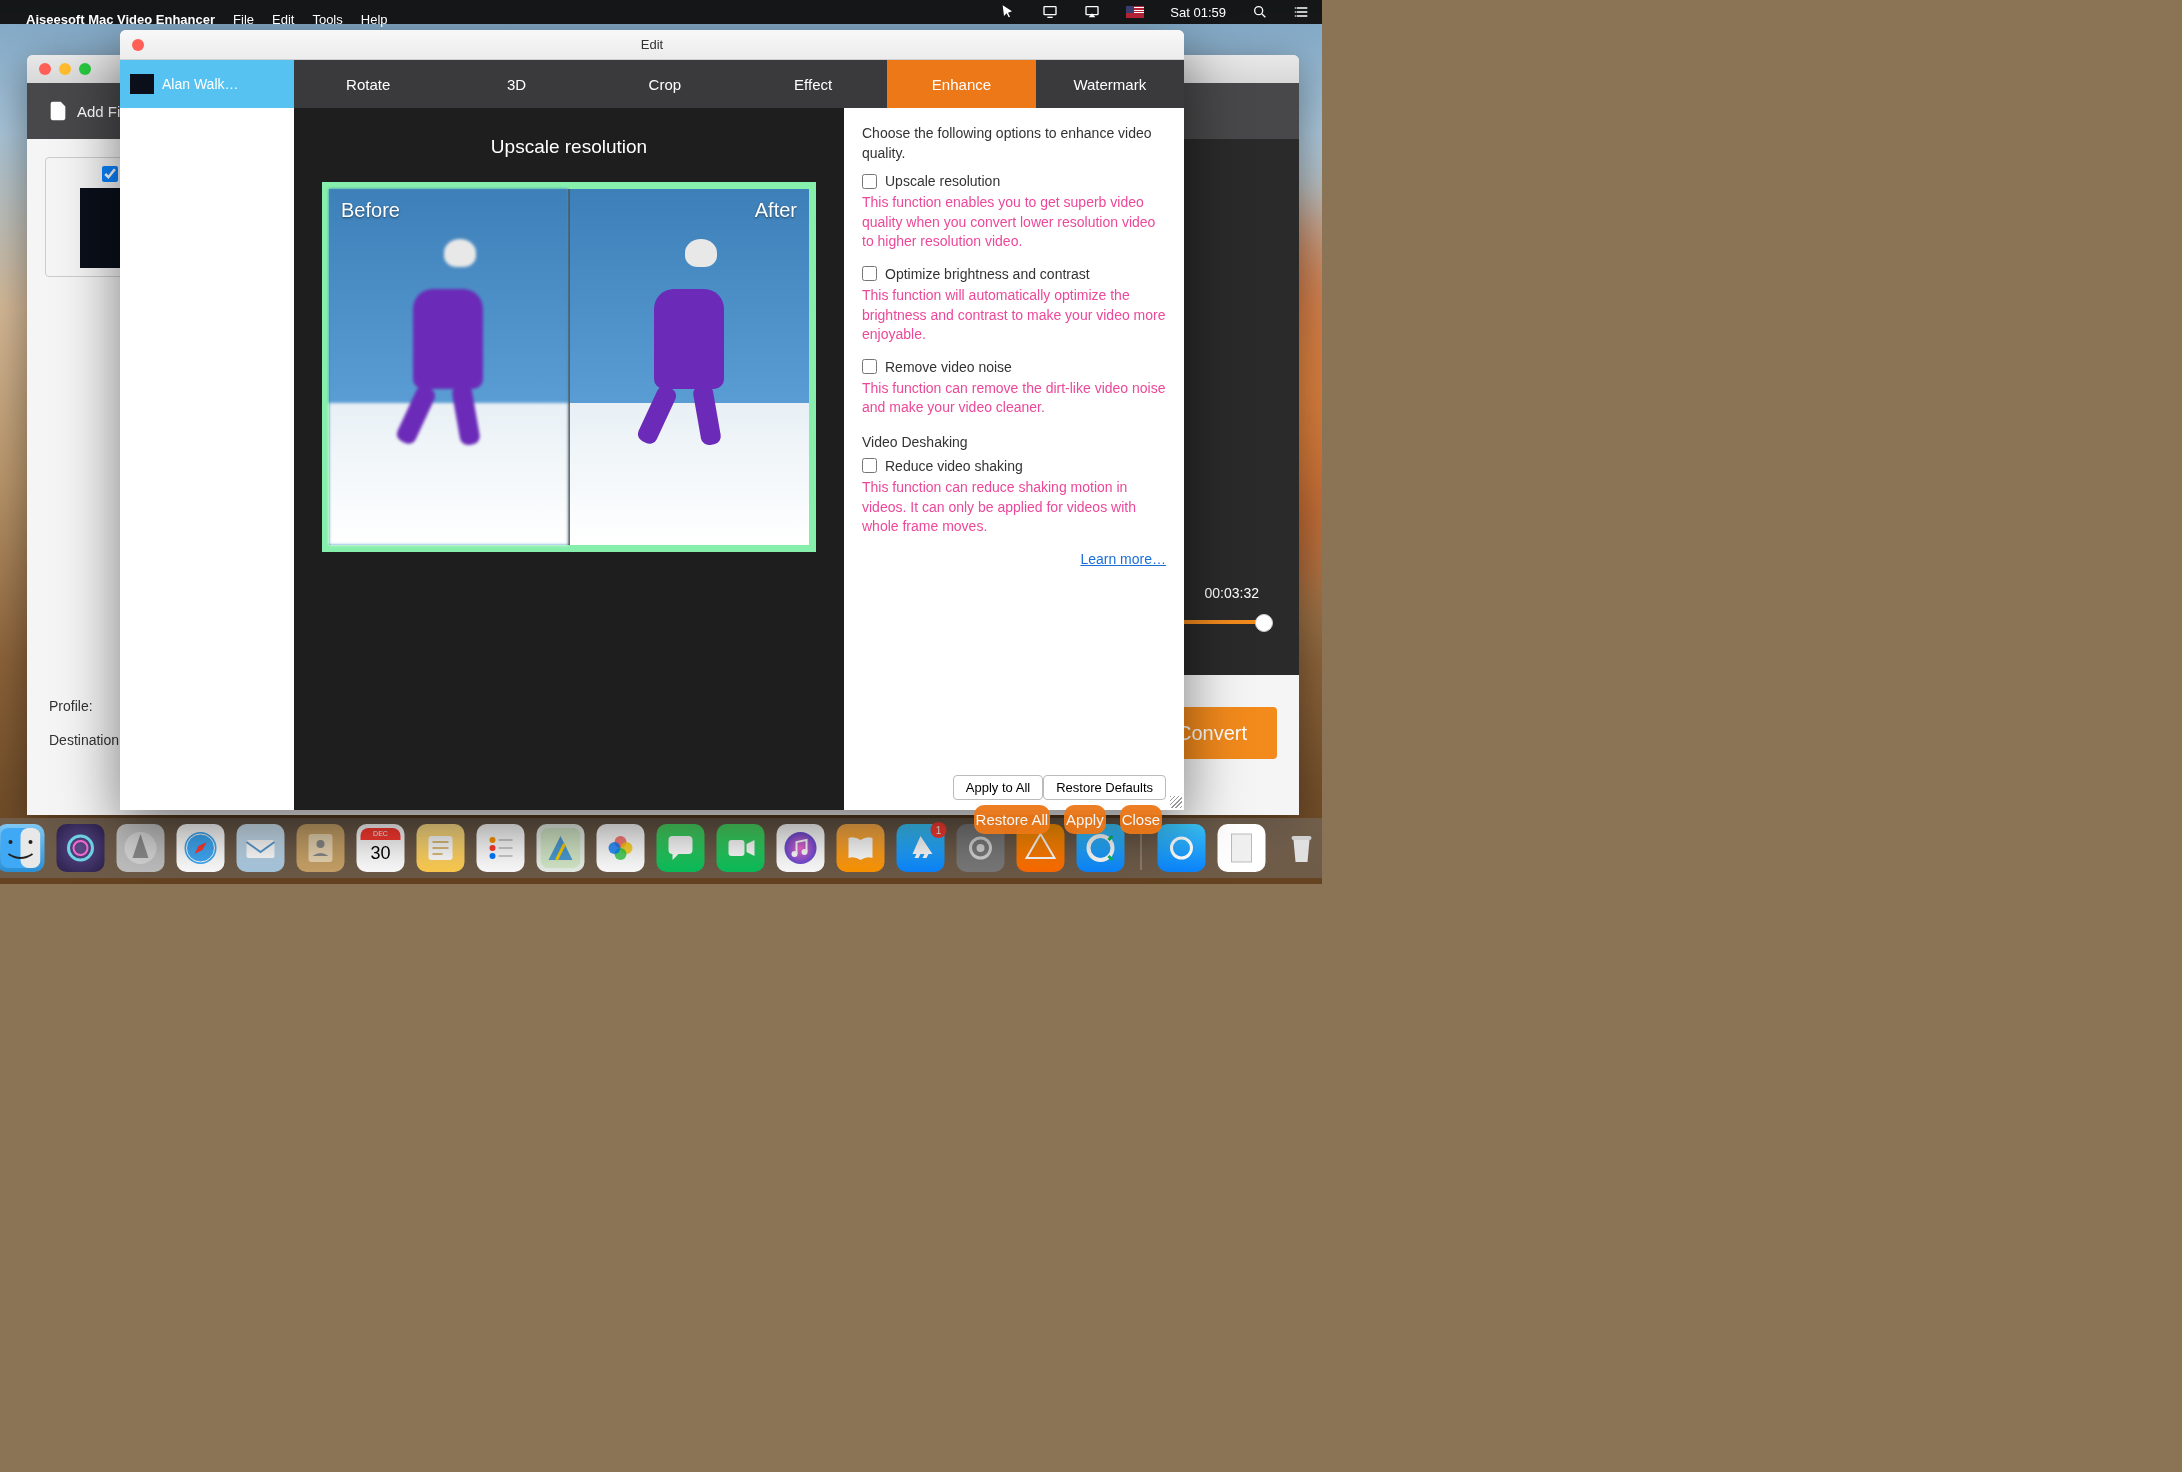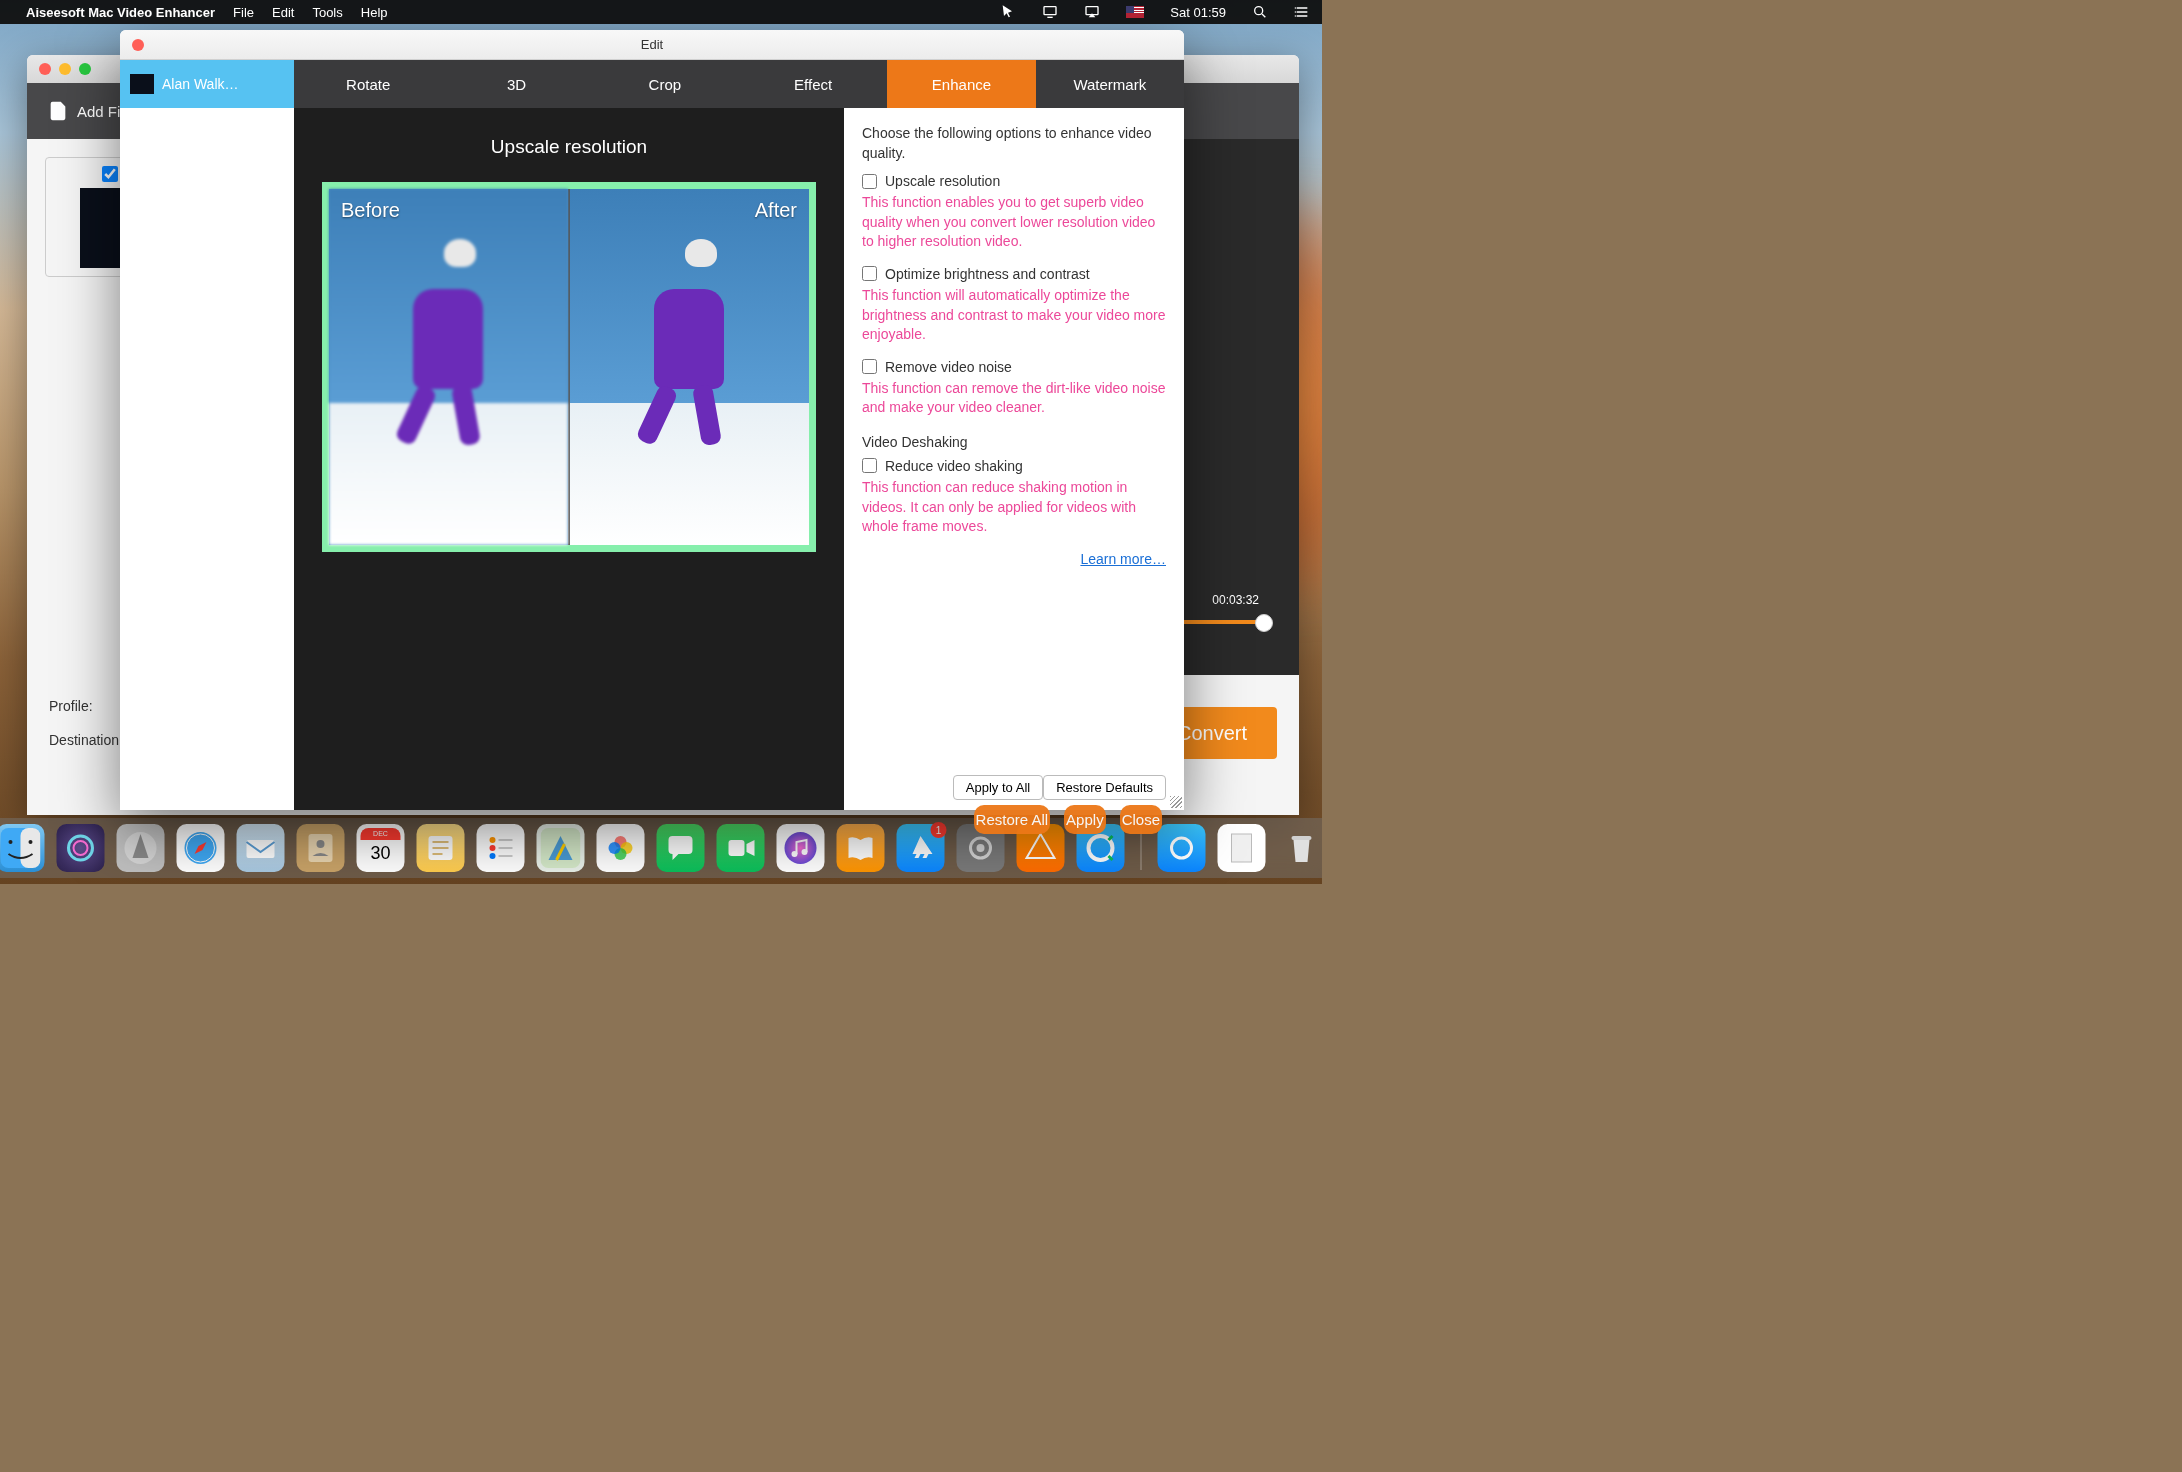--- a/index.html
+++ b/index.html
@@ -3,21 +3,21 @@
 <meta charset="utf-8">
 <style>
 * { margin: 0; padding: 0; box-sizing: border-box; font-family: -apple-system, "Helvetica Neue", Arial, sans-serif; }
 body { width: 1322px; height: 884px; overflow: hidden; background: #8b7355; position: relative; }
 
 
 .wallpaper { position: absolute; inset: 0; background: linear-gradient(180deg, #7ba4c4 0%, #a8c4d8 15%, #d4b896 35%, #b8956a 55%, #8b6239 75%, #654321 100%); }
 .wallpaper::before { content:''; position:absolute; right:-200px; top:200px; width:600px; height:400px; background: radial-gradient(circle, rgba(255,140,40,0.8) 0%, rgba(200,80,20,0.6) 40%, transparent 70%); filter: blur(20px); }
 
 
-.menubar { position: absolute; top:0; left:0; right:0; height:24px; background: rgba(15,15,15,0.95); display:flex; align-items:center; padding:12px 12px; color:#fff; font-size:13px; z-index:100; }
+.menubar { position: absolute; top:0; left:0; right:0; height:24px; background: rgba(15,15,15,0.95); display:flex; padding:12px 12px; color:#fff; font-size:13px; z-index:100; }
 .menubar .apple { margin-right:14px; font-size:14px; }
 .menubar .appname { font-weight:600; margin-right:18px; }
 .menubar .menu-item { margin-right:18px; cursor:default; }
 .menubar .right { margin-left:auto; display:flex; align-items:center; gap:26px; }
 .menubar .right svg { width:16px; height:16px; fill:#fff; }
 .menubar .flag { width:18px; height:12px; background:linear-gradient(#b22234 0 10%,#fff 10% 20%,#b22234 20% 30%,#fff 30% 40%,#b22234 40% 50%,#fff 50% 60%,#b22234 60% 70%); position:relative;}
 .menubar .flag::before{content:'';position:absolute;left:0;top:0;width:40%;height:55%;background:#3c3b6e;}
 
 
 .main-window { position:absolute; left:27px; top:55px; width:1272px; height:760px; background:#f5f5f5; border-radius:6px; box-shadow: 0 10px 40px rgba(0,0,0,0.4); }
@@ -29,21 +29,21 @@
 .main-window .toolbar .addfile svg{width:22px;height:22px;fill:#fff;}
 .main-window .content{display:flex;height:calc(100% - 84px - 140px);}
 .main-window .filelist{width:720px;padding:18px;}
 .main-window .filecard{width:130px;border:1px solid #ccc;border-radius:4px;padding:8px;display:flex;flex-direction:column;align-items:center;gap:6px;}
 .main-window .filecard .thumb{width:60px;height:80px;background:#0a0f1a;}
 .main-window .filecard input[type=checkbox]{width:16px;height:16px;accent-color:#0a84ff;}
 .main-window .preview{flex:1;background:#2a2a2a;position:relative;}
 .main-window .bottom{position:absolute;left:0;right:0;bottom:0;height:140px;background:#f5f5f5;padding:14px 22px 0;}
 .main-window .bottom .row{display:flex;align-items:center;height:34px;font-size:14px;color:#333;}
 .main-window .convert-btn{position:absolute;right:22px;bottom:56px;width:130px;height:52px;background:#f28a1c;color:#fff;font-size:20px;font-weight:500;display:flex;align-items:center;justify-content:center;border-radius:4px;}
-.main-window .timestamp{position:absolute;right:40px;top:530px;color:#fff;font-size:12px;margin-top:8px;}
+.main-window .timestamp{position:absolute;right:40px;top:530px;color:#fff;font-size:14px;}
 .main-window .slider{position:absolute;right:30px;top:565px;width:240px;height:4px;background:#f28a1c;border-radius:2px;}
 .main-window .slider::after{content:'';position:absolute;right:-4px;top:-6px;width:16px;height:16px;border-radius:50%;background:#fff;border:1px solid #ccc;}
 
 
 .edit-window { position:absolute; left:120px; top:30px; width:1064px; height:780px; background:#fff; border-radius:6px; box-shadow:0 20px 60px rgba(0,0,0,0.5); z-index:50; display:flex; flex-direction:column;}
 .edit-window .edit-titlebar{height:30px;display:flex;align-items:center;justify-content:center;position:relative;background:linear-gradient(#f8f8f8,#ececec);border-radius:6px 6px 0 0;border-bottom:1px solid #d0d0d0;}
 .edit-window .edit-titlebar .close-dot{position:absolute;left:12px;width:12px;height:12px;border-radius:50%;background:#ff5f57;}
 .edit-window .edit-titlebar .title{font-size:13px;color:#333;}
 .edit-window .tabs-row{height:48px;background:#3a3a3c;display:flex;align-items:stretch;}
 .edit-window .file-tab{width:174px;background:#56c2f2;display:flex;align-items:center;padding:0 10px;gap:8px;color:#fff;font-size:14px;}

